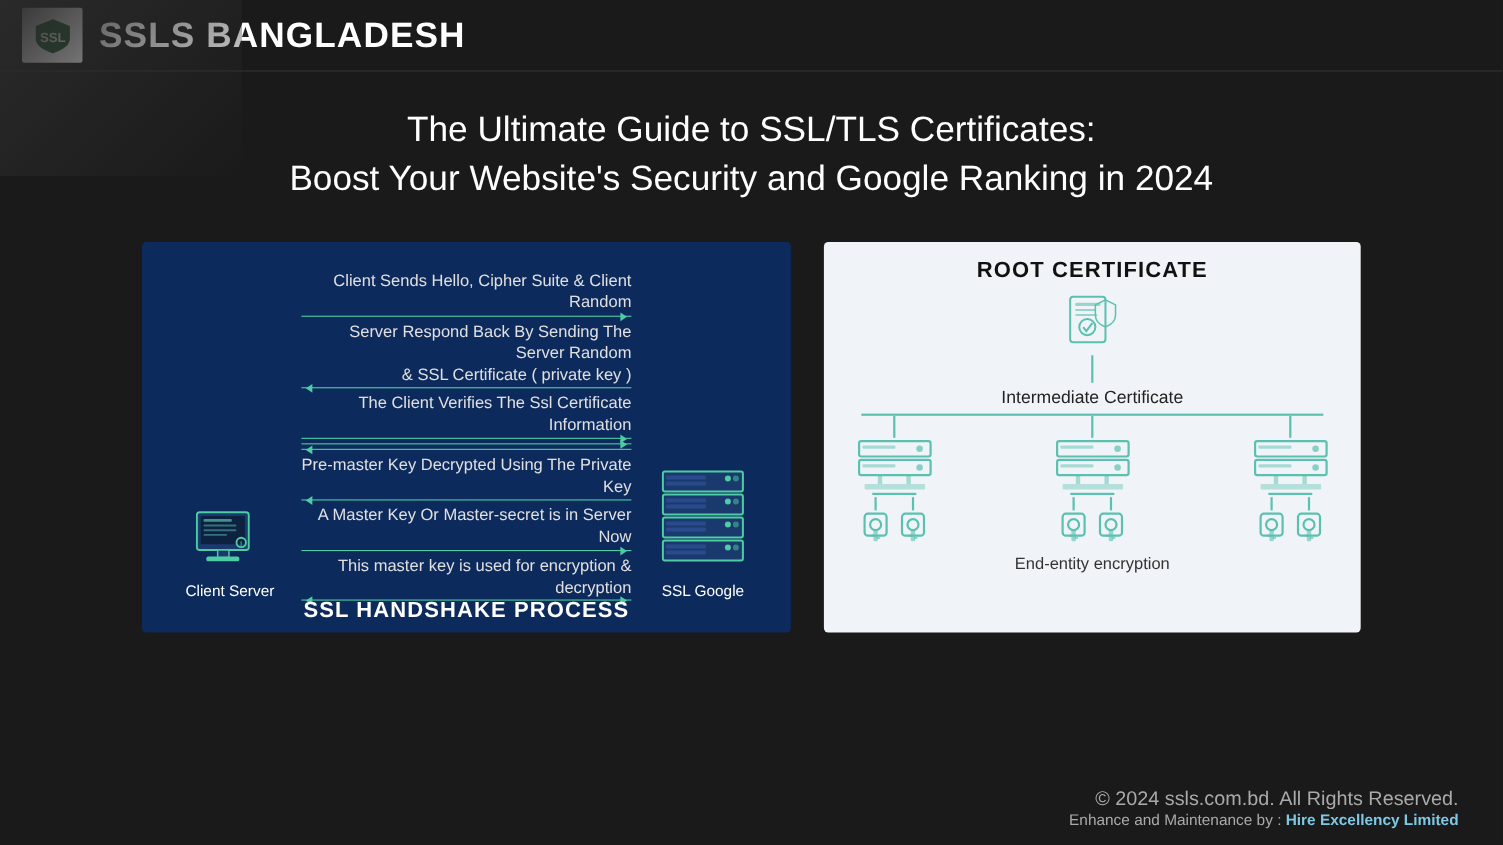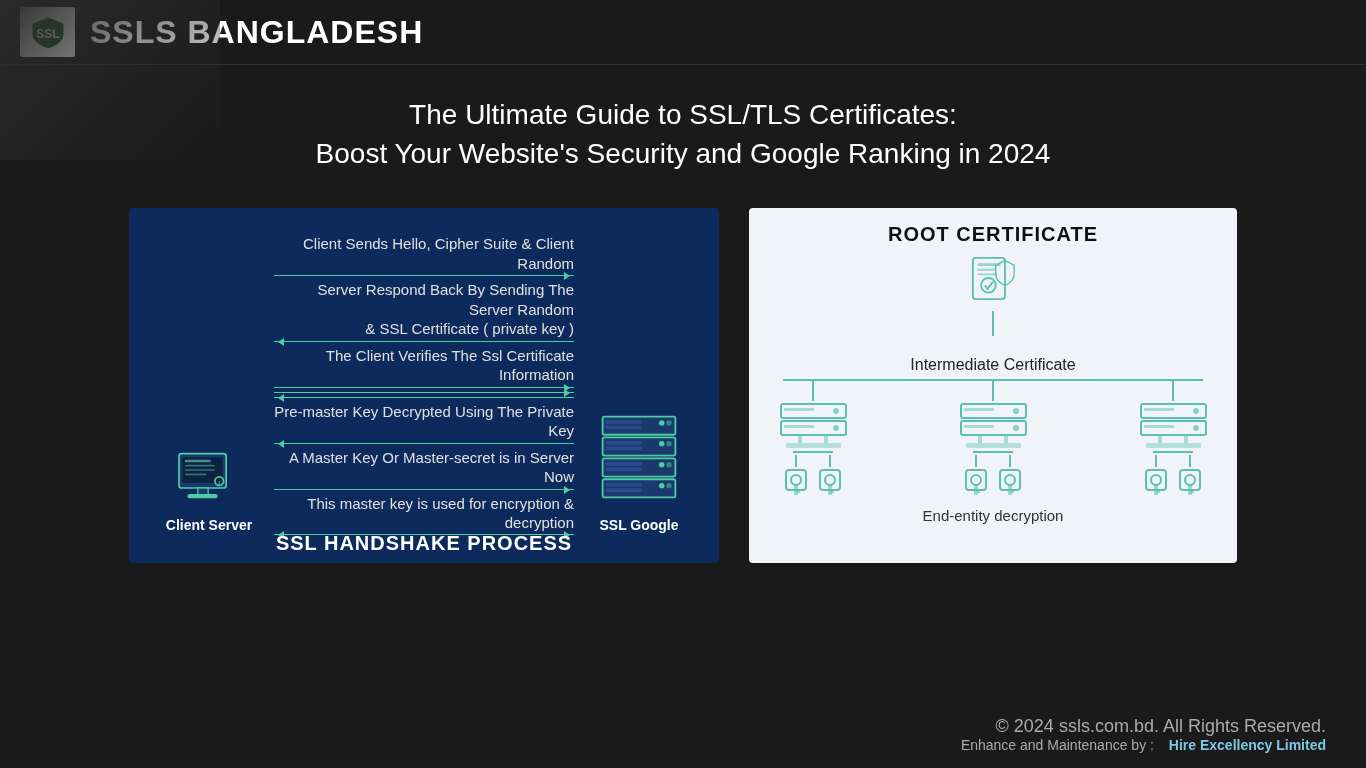--- a/index.html
+++ b/index.html
@@ -55,21 +55,21 @@
     }
 
     
     .main-content {
       padding: 30px 60px 20px;
     }
 
     .page-title {
       text-align: center;
       color: white;
-      font-size: 28px;
+      font-size: 32px;
       font-weight: 400;
       line-height: 1.4;
       margin-bottom: 35px;
     }
 
     
     .diagrams-row {
       display: flex;
       gap: 30px;
       justify-content: center;
@@ -130,21 +130,21 @@
 
     
     .server-rack-icon {
       width: 90px;
       height: 100px;
     }
 
     .icon-label {
       color: white;
       font-size: 14px;
-      font-weight: 700;
+      font-weight: 400;
       margin-top: 5px;
       text-align: right;
     }
 
     .handshake-step {
       font-size: 15px;
       color: #e0e0e0;
       text-align: right;
       line-height: 1.3;
       padding: 1px 0;
@@ -234,21 +234,21 @@
       width: 2px;
       height: 25px;
       background: #5bc0b0;
       margin: 0 auto;
     }
 
     .intermediate-label {
       font-size: 16px;
       font-weight: 500;
       color: #222;
-      margin: 20px 0 5px;
+      margin: 5px 0 5px;
       text-align: center;
     }
 
     .branch-container {
       display: flex;
       justify-content: space-between;
       width: 520px;
     }
 
     .branch {
@@ -285,21 +285,20 @@
     }
 
     .footer-line2 {
       color: #aaa;
       font-size: 14px;
     }
 
     .footer-highlight {
       color: #7ec8e3;
       font-weight: 600;
-      margin-left: 11px;
     }
 
     .step-group {
       display: flex;
       flex-direction: column;
       align-items: stretch;
     }
   </style>
 </head>
 <body>
@@ -587,21 +586,21 @@
                   <circle cx="13" cy="13" r="5" fill="none" stroke="#5bc0b0" stroke-width="2"></circle>
                   <rect x="11" y="18" width="4" height="10" rx="1" fill="#5bc0b0" opacity="0.6"></rect>
                   <rect x="9" y="22" width="3" height="2" rx="0.5" fill="#5bc0b0" opacity="0.6"></rect>
                   <rect x="14" y="24" width="3" height="2" rx="0.5" fill="#5bc0b0" opacity="0.6"></rect>
                 </svg>
               </div>
             </div>
           </div>
         </div>
 
-        <div class="end-entity-label">End-entity decryption</div>
+        <div class="end-entity-label">End-entity encryption</div>
       </div>
     </div>
 
   </div>
 </div>
 
 <div class="footer">
   <div class="footer-line1">© 2024 ssls.com.bd. All Rights Reserved.</div>
   <div class="footer-line2">
     <span>Enhance and Maintenance by : </span><span class="footer-highlight">Hire Excellency Limited</span>

